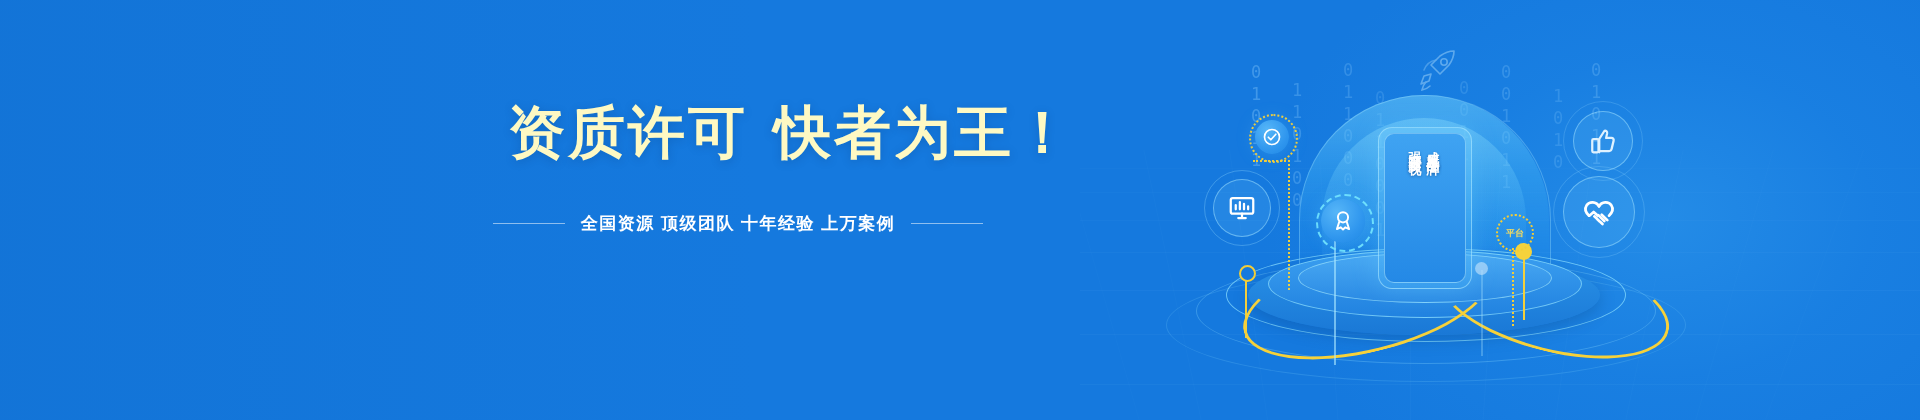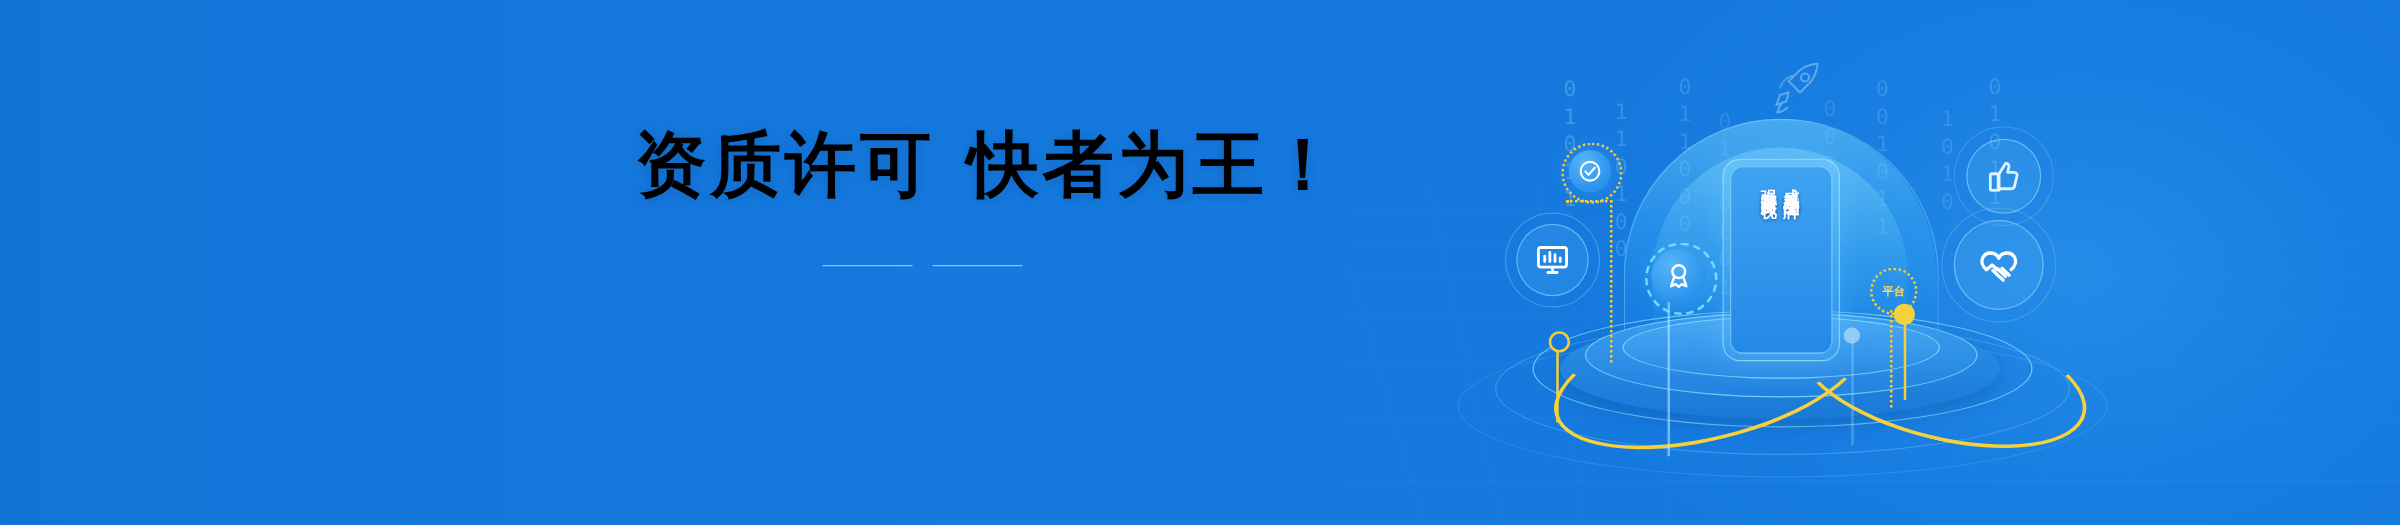--- a/index.html
+++ b/index.html
@@ -177,21 +177,21 @@
     color:#f7dc5e;font-size:9px;font-weight:bold;letter-spacing:0;
     white-space:nowrap;
   }
 
   
   .copy{
     position:absolute;left:0;top:0;width:1100px;height:420px;
   }
   .headline{
     position:absolute;left:508px;top:104px;
-    color:#000000;font-size:57px;font-weight:bold;
+    color:#fef9c3;font-size:57px;font-weight:bold;
     letter-spacing:3px;white-space:nowrap;line-height:1;
     text-shadow:0 2px 10px rgba(6,52,110,.22);
   }
   .headline .gap{display:inline-block;width:26px;}
 
   .subrow{
     position:absolute;left:508px;top:212px;width:460px;
     display:flex;align-items:center;justify-content:center;gap:16px;
   }
   .subline{
@@ -348,19 +348,20 @@
   </div>
 
   <div class="copy">
 
     <div class="headline">
       <span>资质许可</span><span class="gap"></span><span>快者为王！</span>
     </div>
 
     <div class="subrow">
       <div class="subline"></div>
+      <div class="subtitle">全国资源  顶级团队  十年经验  上万案例</div>
       <div class="subline"></div>
     </div>
 
 
   </div>
 
 </div>
 
 </body></html>

